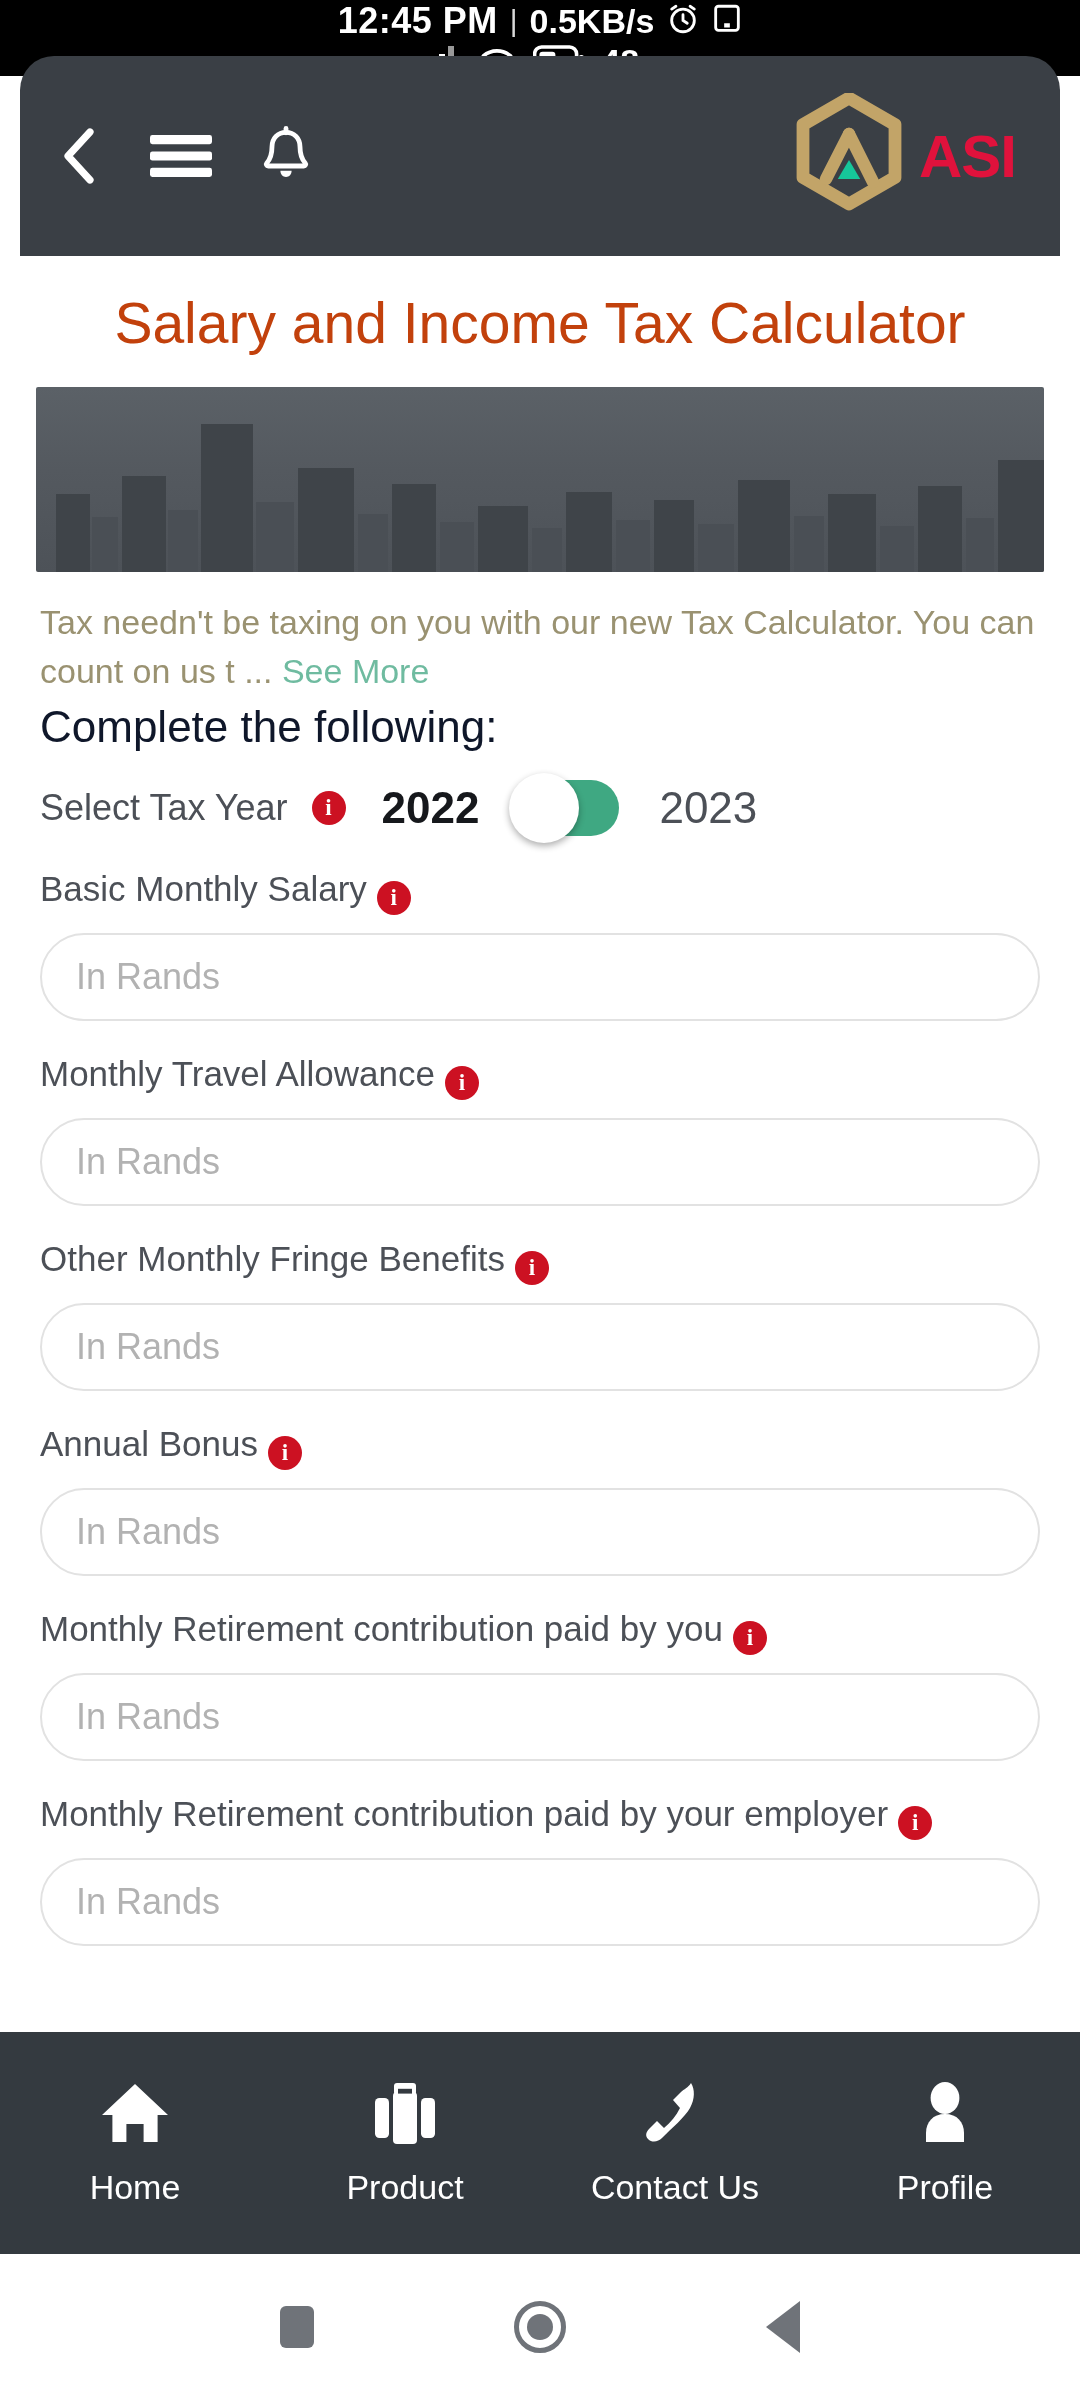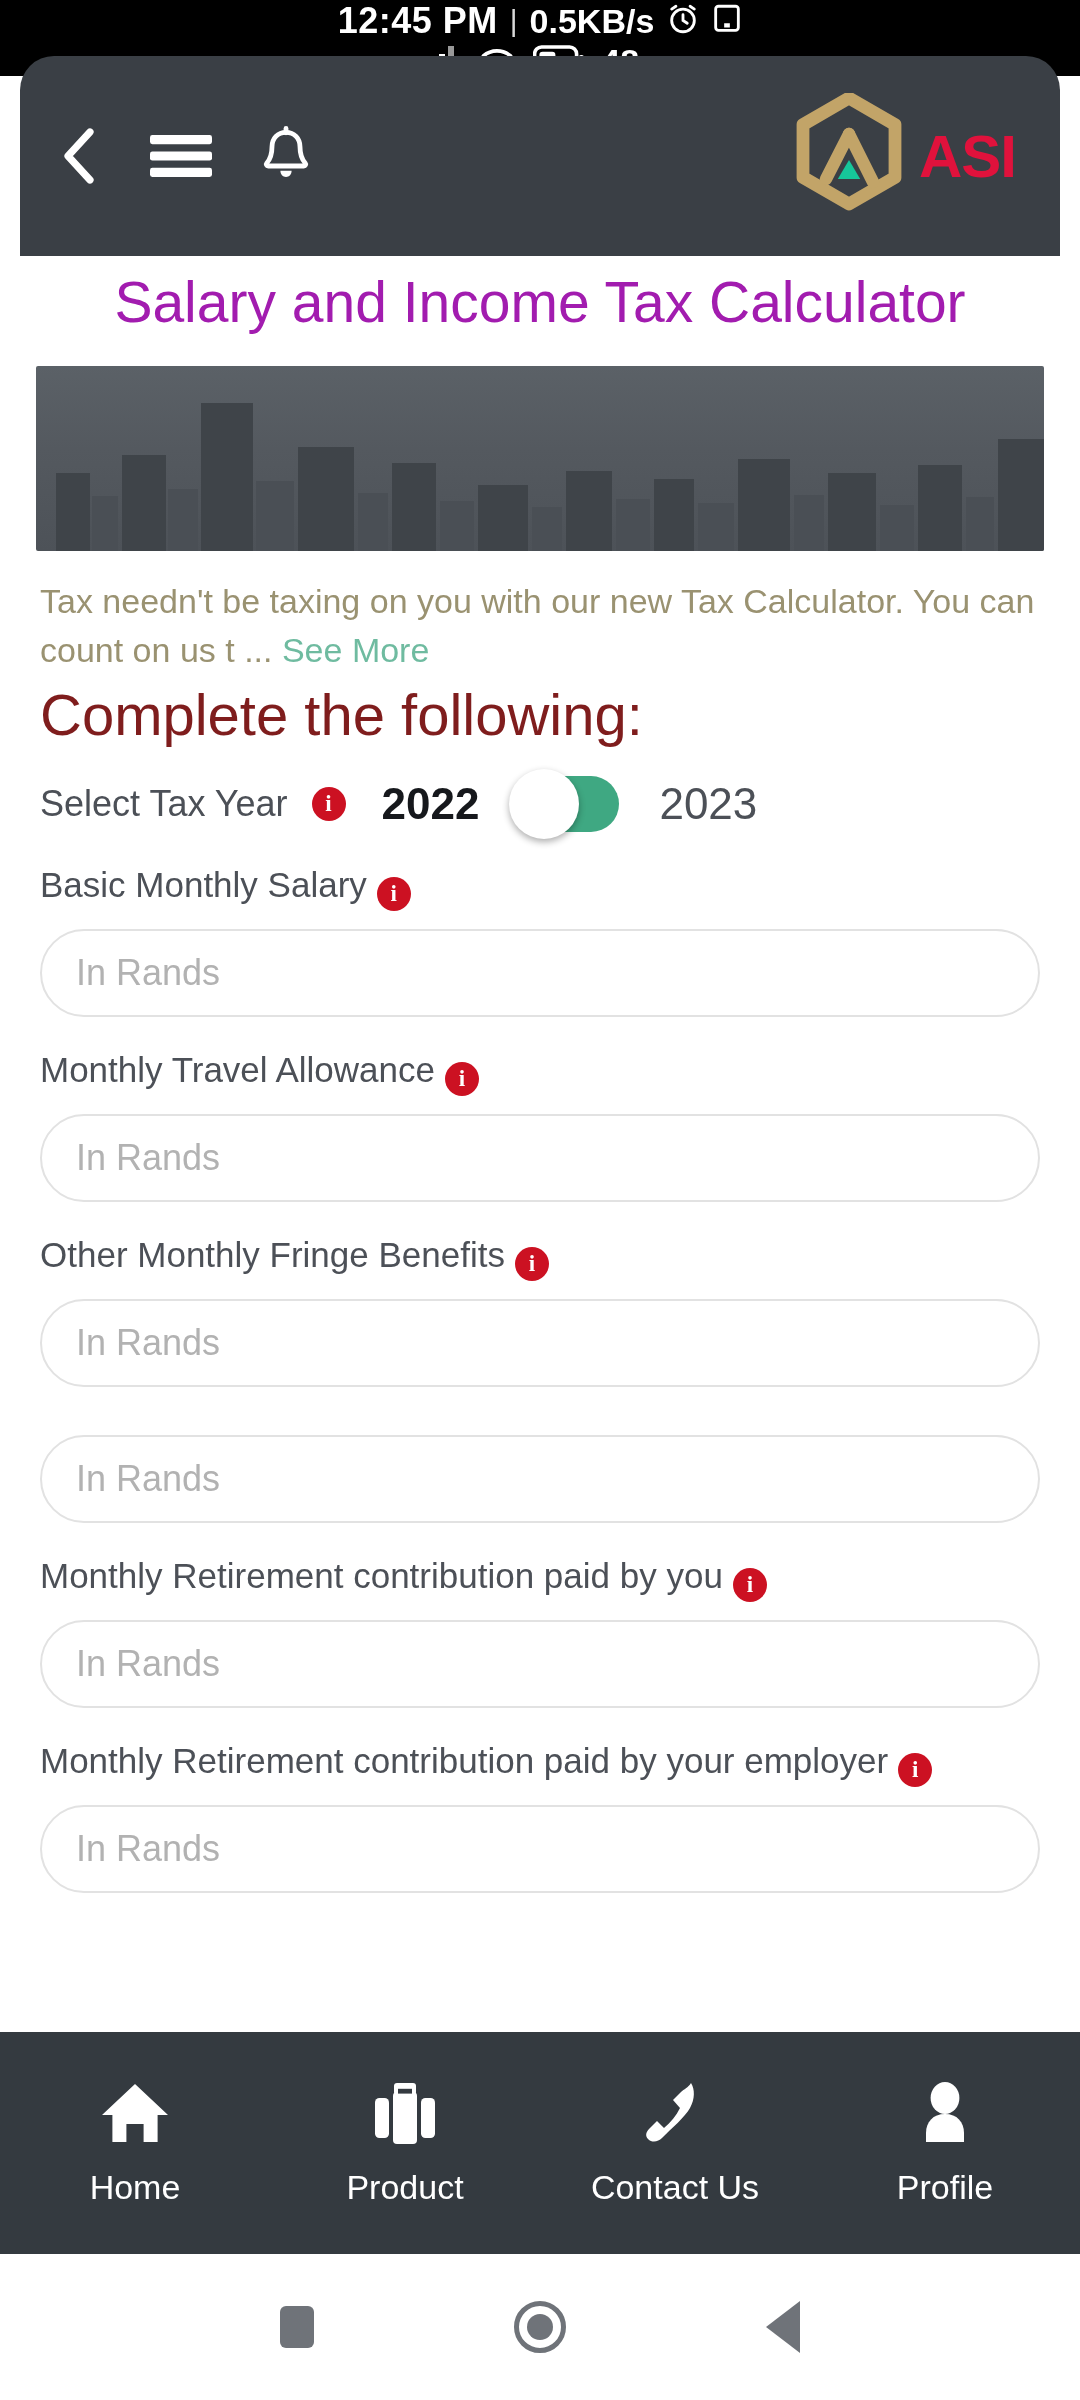--- a/index.html
+++ b/index.html
@@ -37,39 +37,39 @@
   .ab-icon { display: flex; align-items: center; justify-content: center; cursor: pointer; }
   .brand { position: absolute; right: 44px; display: flex; align-items: center; gap: 14px; }
   .brand-text { color: #e0123c; font-size: 60px; font-weight: bold; letter-spacing: -1px; }
 
   
   .content {
     position: absolute; top: 256px; left: 0; width: 1080px; height: 1776px;
     background: #ffffff; overflow: hidden;
   }
   .page-title {
-    text-align: center; font-size: 57px; color: #a21caf; font-weight: normal;
-    line-height: 1.15; padding: 14px 70px 0;
+    text-align: center; font-size: 57px; color: #c2410c; font-weight: normal;
+    line-height: 1.15; padding: 35px 70px 0;
   }
   .banner {
     margin: 30px 36px 0; height: 185px; border-radius: 2px;
     background:
       linear-gradient(to bottom, #5b6167 0%, #54595f 45%, #4d5258 100%);
     position: relative; overflow: hidden;
   }
   .banner .sk { position: absolute; bottom: 0; background: #3f4449; }
   .banner .sk2 { position: absolute; bottom: 0; background: #4a4f55; }
 
   .desc {
     margin: 26px 40px 0; font-size: 34px; line-height: 1.45;
     color: #9a9271;
   }
   .desc .see-more { color: #6fbba0; }
   .section-head {
-    margin: 6px 40px 0; font-size: 58px; color: #7f1d1d; font-weight: normal;
+    margin: 6px 40px 0; font-size: 44px; color: #0f172a; font-weight: normal;
   }
 
   .taxyear-row {
     margin: 28px 40px 0; display: flex; align-items: center; gap: 14px;
   }
   .ty-label { font-size: 36px; color: #4c5057; }
   .ty-year { font-size: 44px; font-weight: bold; color: #16181c; margin-left: 22px; }
   .ty-year.alt { font-weight: normal; color: #4c5057; margin-left: 26px; }
   .toggle {
     margin-left: 22px; width: 104px; height: 56px; border-radius: 28px;
@@ -278,20 +278,23 @@
     </div>
 
     <div class="field">
       <span class="field-label">
         <span>Other Monthly Fringe Benefits</span><span class="info-dot">i</span>
       </span>
       <input class="field-input" type="text" placeholder="In Rands" style="">
     </div>
 
     <div class="field">
+      <span class="field-label">
+        <span>Annual Bonus</span><span class="info-dot">i</span>
+      </span>
       <input class="field-input" type="text" placeholder="In Rands" style="">
     </div>
 
     <div class="field">
       <span class="field-label">
         <span>Monthly Retirement contribution paid by you</span><span class="info-dot">i</span>
       </span>
       <input class="field-input" type="text" placeholder="In Rands" style="">
     </div>
 

